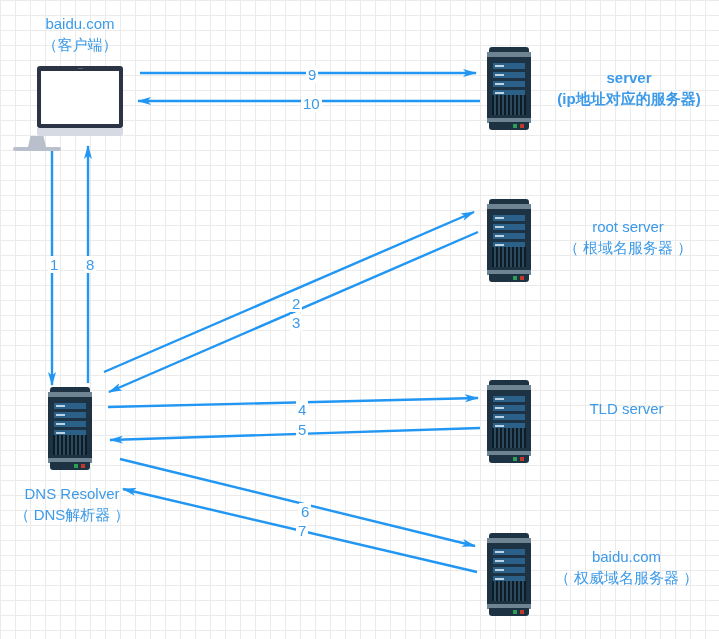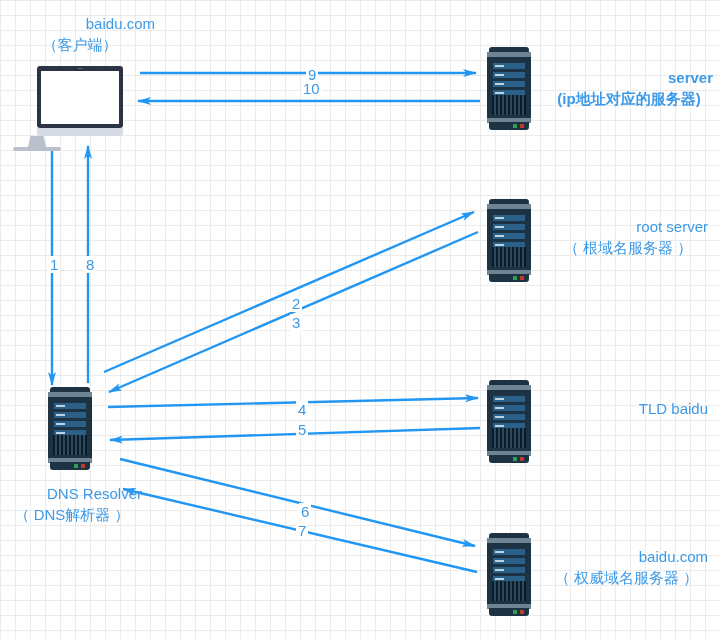--- a/index.html
+++ b/index.html
@@ -34,21 +34,21 @@
   
   .node-label {
     position: absolute;
     color: #3d9ae8;
     font-size: 15px;
     line-height: 21px;
     text-align: center;
     white-space: nowrap;
     font-family: "Liberation Sans", "DejaVu Sans", sans-serif;
   }
-  .node-label .l1 { display: block; text-align: right; }
+  .node-label .l1 { display: block; }
   .node-label .l2 { display: block; }
 
   
   .step-num {
     position: absolute;
     color: #3d9ae8;
     font-size: 15px;
     line-height: 15px;
     background: #ffffff;
     padding: 1px 2px;
@@ -349,35 +349,35 @@
     <span class="l1">server</span>
     <span class="l2">(ip地址对应的服务器)</span>
   </div>
 
   <div class="node-label" style="left:548px; top:216px; width:160px;">
     <span class="l1">root server</span>
     <span class="l2">（ 根域名服务器 ）</span>
   </div>
 
   <div class="node-label" style="left:545px; top:398px; width:163px;">
-    <span class="l1">TLD baidu</span>
+    <span class="l1">TLD server</span>
   </div>
 
   <div class="node-label" style="left:545px; top:546px; width:163px;">
     <span class="l1">baidu.com</span>
     <span class="l2">（ 权威域名服务器 ）</span>
   </div>
 
   <div class="node-label" style="left:2px; top:483px; width:140px;">
     <span class="l1">DNS Resolver</span>
     <span class="l2">（ DNS解析器 ）</span>
   </div>
 
   <div class="step-num" style="left:306px; top:66px;">9</div>
-  <div class="step-num" style="left:301px; top:80px;">10</div>
+  <div class="step-num" style="left:301px; top:95px;">10</div>
 
   <div class="step-num" style="left:48px; top:256px;">1</div>
   <div class="step-num" style="left:84px; top:256px;">8</div>
 
   <div class="step-num" style="left:290px; top:295px;">2</div>
   <div class="step-num" style="left:290px; top:314px;">3</div>
 
   <div class="step-num" style="left:296px; top:401px;">4</div>
   <div class="step-num" style="left:296px; top:421px;">5</div>
 

